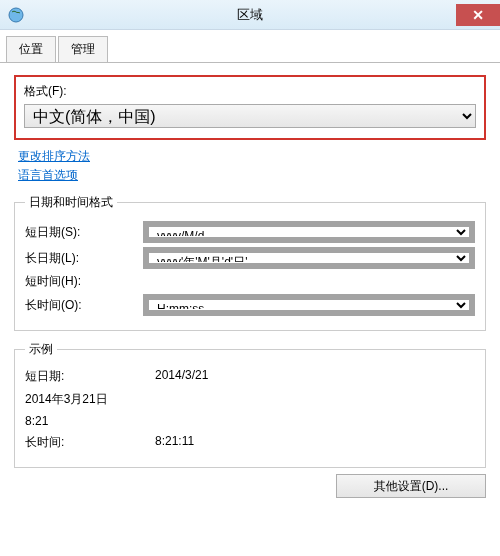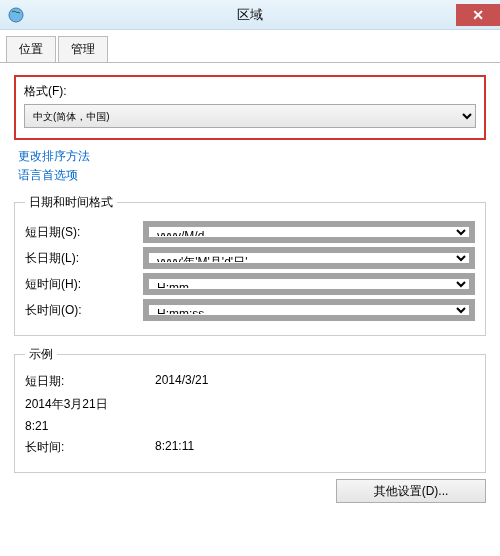--- a/index.html
+++ b/index.html
@@ -74,29 +74,30 @@
     padding: 6px 8px 10px 8px;
   }
   .format-label {
     margin-bottom: 4px;
   }
   .format-select {
     width: 100%;
     height: 24px;
     border: 1px solid #aaa;
     background: linear-gradient(#f6f6f6,#e6e6e6);
-    font-size: 10px;
+    font-size: 16px;
     padding: 2px 4px;
   }
   .links {
     margin-top: 8px;
     padding-left: 4px;
   }
   .links a {
     color: #0066cc;
+    text-decoration: underline;
     display: block;
     margin-bottom: 2px;
     cursor: pointer;
   }
   fieldset {
     border: 1px solid #ccc;
     margin-top: 10px;
     padding: 10px 10px 10px 10px;
   }
   legend {
@@ -183,21 +184,20 @@
     <div class="row">
       <span class="row-label">短日期(S):</span>
       <select class="row-select"><option>yyyy/M/d</option></select>
     </div>
     <div class="row">
       <span class="row-label">长日期(L):</span>
       <select class="row-select"><option>yyyy'年'M'月'd'日'</option></select>
     </div>
     <div class="row">
       <span class="row-label">短时间(H):</span>
-      <select class="row-select"><option>H:mm</option></select>
     </div>
     <div class="row">
       <span class="row-label">长时间(O):</span>
       <select class="row-select"><option>H:mm:ss</option></select>
     </div>
   </fieldset>
 
   <fieldset>
     <legend>示例</legend>
     <div class="example-row">

